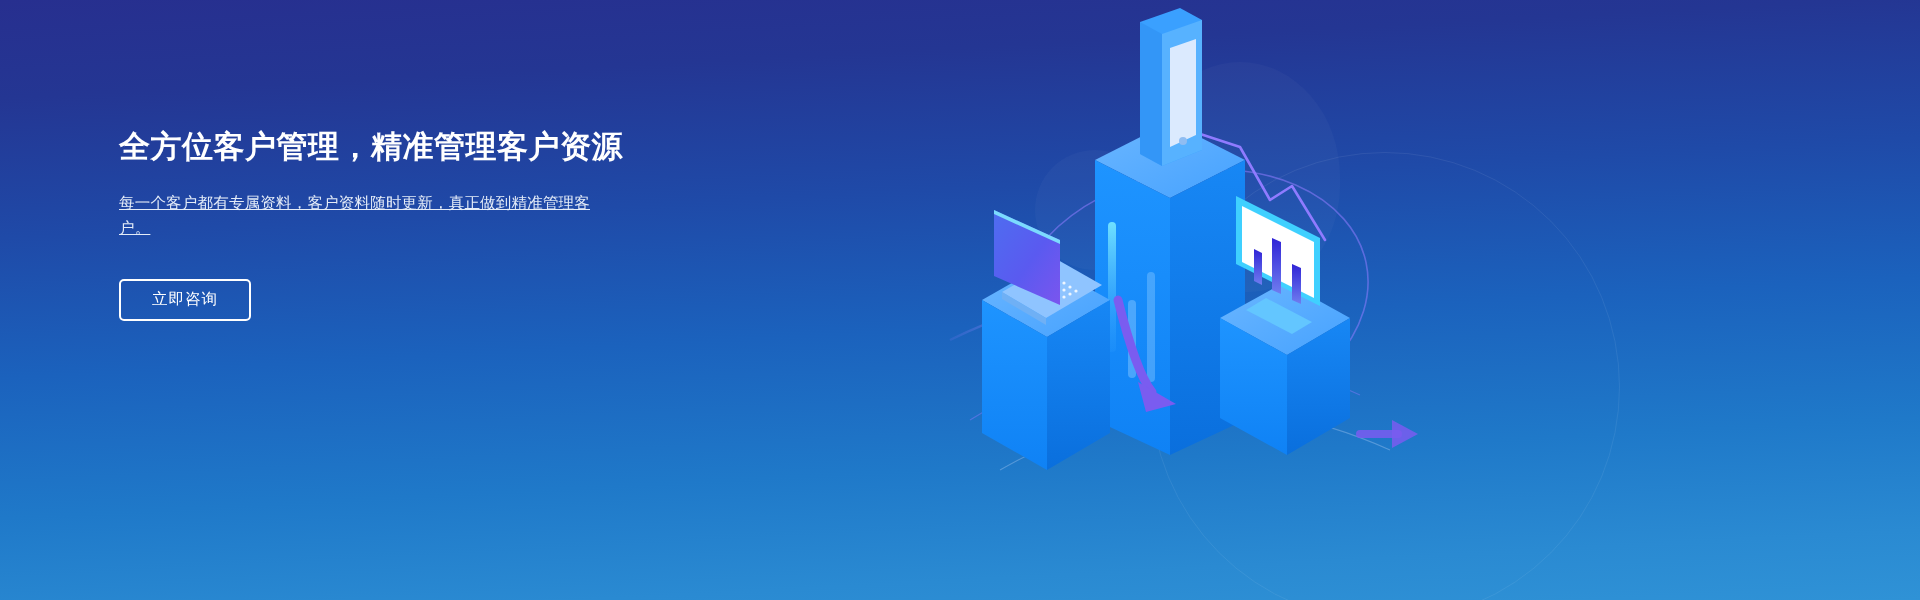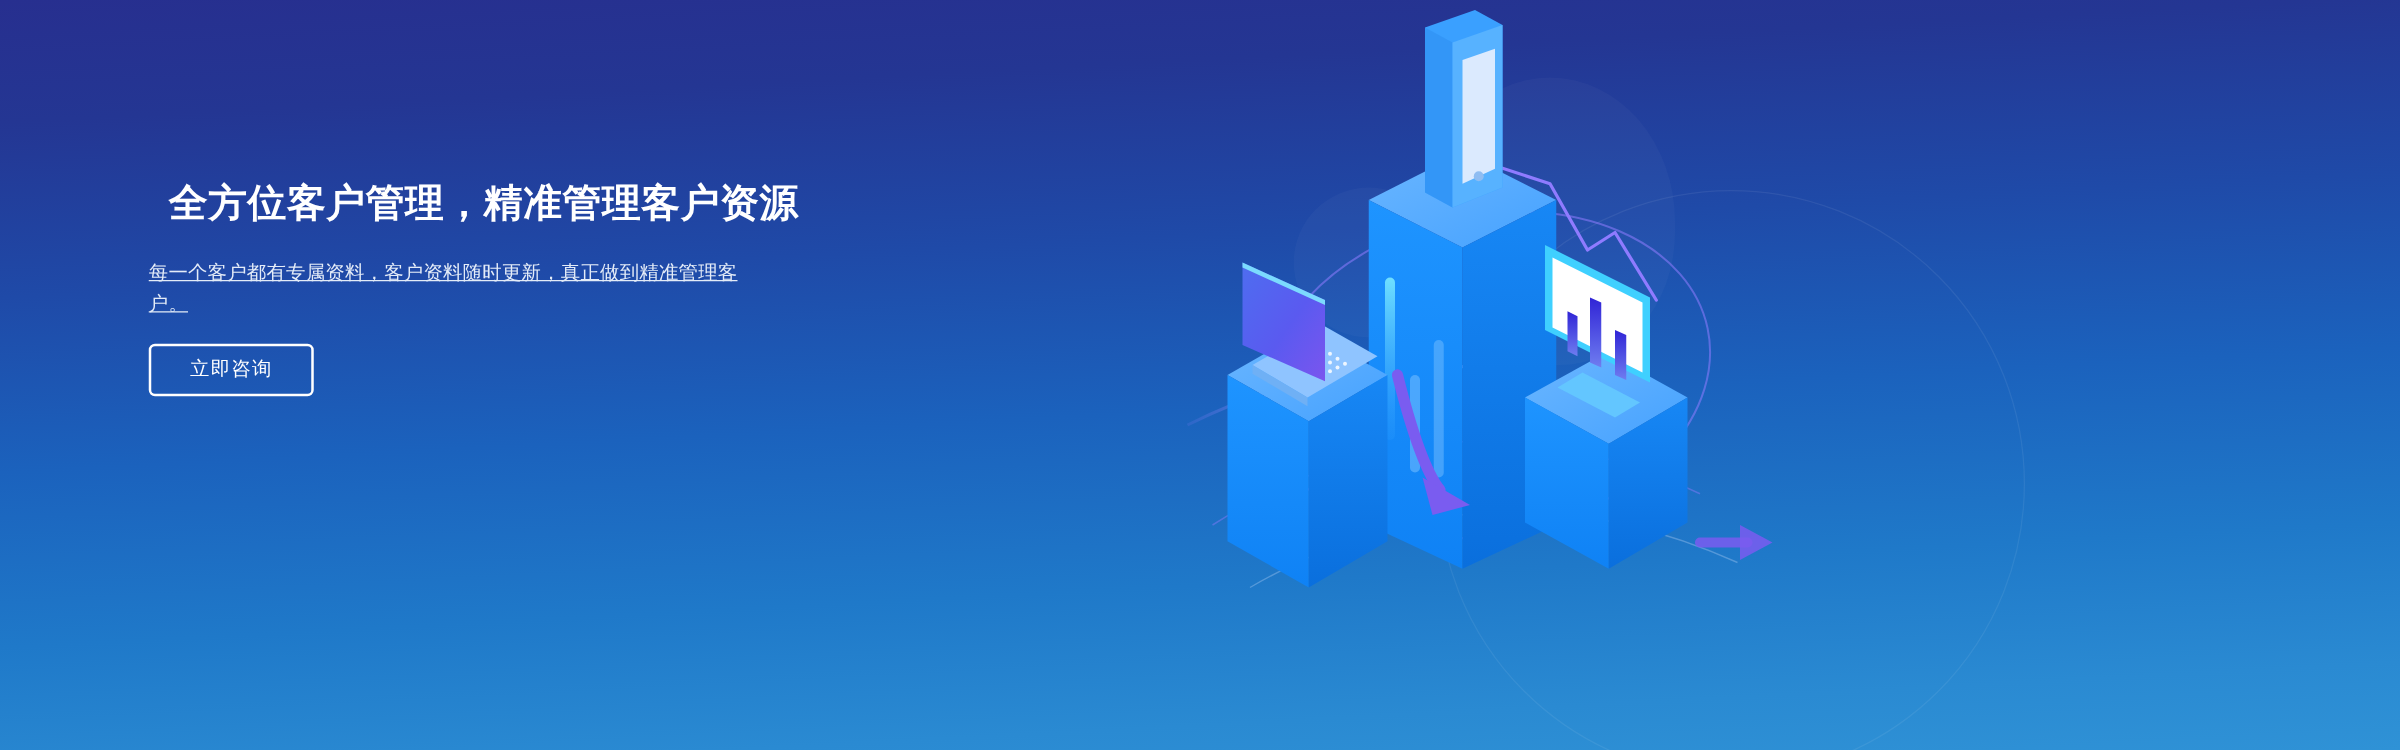--- a/index.html
+++ b/index.html
@@ -46,42 +46,42 @@
   .ring-main { width: 470px; height: 470px; left: 1150px; top: 152px; }
 
   
   .text-col {
     position: absolute;
     left: 119px;
     top: 126px;
     width: 640px;
   }
   .headline {
-    margin: 16px;
+    margin: 0;
     color: #ffffff;
     font-size: 31px;
     font-weight: bold;
     letter-spacing: 0.5px;
     line-height: 1.35;
     white-space: nowrap;
   }
   .subtext {
     margin: 22px 0 0 0;
     color: #e4ecf8;
     font-size: 15.5px;
     line-height: 1.65;
     width: 492px;
     letter-spacing: 0.2px;
     text-decoration: underline;
   }
   .cta-button {
     display: inline-flex;
     align-items: center;
     justify-content: center;
-    margin-top: 18px;
+    margin-top: 38px;
     width: 132px;
     height: 42px;
     border: 2px solid #ffffff;
     border-radius: 5px;
     background: transparent;
     color: #ffffff;
     font-size: 15.5px;
     font-family: inherit;
     letter-spacing: 1px;
     cursor: pointer;

